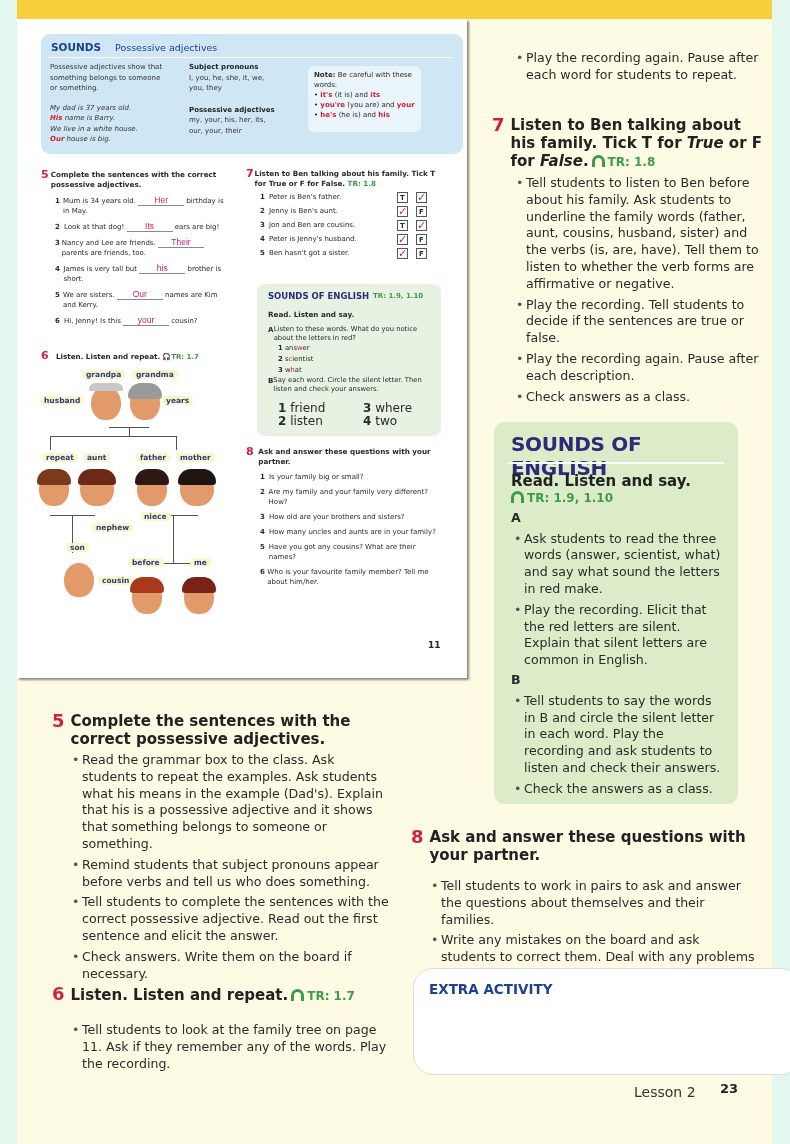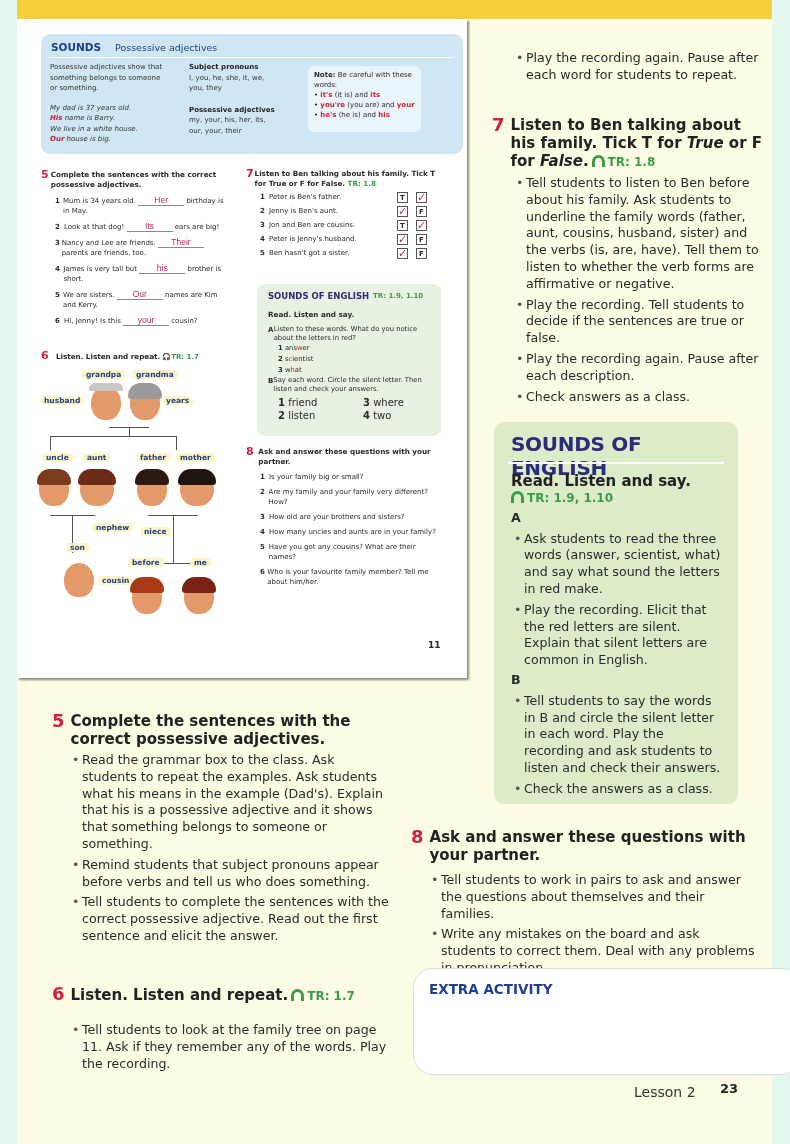--- a/index.html
+++ b/index.html
@@ -142,26 +142,26 @@
   <div class="line" style="left:14px;top:155px;width:45px;height:1px"></div>
   <div class="line" style="left:36px;top:155px;width:1px;height:38px"></div>
   <div class="line" style="left:112px;top:155px;width:50px;height:1px"></div>
   <div class="line" style="left:137px;top:155px;width:1px;height:48px"></div>
   <div class="line" style="left:106px;top:203px;width:60px;height:1px"></div>
 
   <span class="lbl" style="left:46px;top:10px">grandpa</span>
   <span class="lbl" style="left:96px;top:10px">grandma</span>
   <span class="lbl" style="left:4px;top:36px">husband</span>
   <span class="lbl" style="left:126px;top:36px">years</span>
-  <span class="lbl" style="left:6px;top:93px">uncle</span>
+  <span class="lbl" style="left:6px;top:93px">repeat</span>
   <span class="lbl" style="left:47px;top:93px">aunt</span>
   <span class="lbl" style="left:100px;top:93px">father</span>
   <span class="lbl" style="left:140px;top:93px">mother</span>
   <span class="lbl" style="left:56px;top:163px">nephew</span>
-  <span class="lbl" style="left:104px;top:167px">niece</span>
+  <span class="lbl" style="left:104px;top:152px">niece</span>
   <span class="lbl" style="left:30px;top:183px">son</span>
   <span class="lbl" style="left:92px;top:198px">before</span>
   <span class="lbl" style="left:154px;top:198px">me</span>
   <span class="lbl" style="left:62px;top:216px">cousin</span>
 
   <div class="face" style="left:55px;top:26px">
       <div class="hair" style="background:#c8c8c8;height:8px"></div>
     </div>
   <div class="face" style="left:94px;top:26px">
       <div class="hair" style="background:#9a9a9a"></div>
@@ -235,21 +235,21 @@
       </div>
     <div style="padding-left:10px;font-size:6.8px;line-height:11px">
       <div><b>1</b> <span>ans</span><span class="silent">w</span><span>er</span></div>
       <div><b>2</b> <span>s</span><span class="silent">c</span><span>ientist</span></div>
       <div><b>3</b> <span>w</span><span class="silent">h</span><span>at</span></div>
     </div>
     <div style="display:flex">
         <b style="width:8px">B</b>
         <span style="font-size:6.8px;line-height:9px">Say each word. Circle the silent letter. Then listen and check your answers.</span>
       </div>
-    <div style="padding-left:10px;font-size:10px;line-height:13px;display:grid;grid-template-columns:85px 70px;margin-top:2px">
+    <div style="padding-left:10px;font-size:12px;line-height:13px;display:grid;grid-template-columns:85px 70px;margin-top:8px">
       <div><b>1</b> <span>friend</span></div>
       <div><b>3</b> <span>where</span></div>
       <div><b>2</b> <span>listen</span></div>
       <div><b>4</b> <span>two</span></div>
     </div>
   </div>
 </div>
 
 <div class="sb-ex" style="left:246px;top:447px;width:195px">
   <div style="display:flex">
@@ -322,36 +322,37 @@
 
 <div class="tg" style="left:52px;top:712px;width:340px">
   <div class="head" style="display:flex">
       <span class="exnum">5</span>
       <span>Complete the sentences with the correct possessive adjectives.</span>
     </div>
   <ul style="padding-left:20px;margin-top:2px">
     <li>Read the grammar box to the class. Ask students to repeat the examples. Ask students what his means in the example (Dad's). Explain that his is a possessive adjective and it shows that something belongs to someone or something.</li>
     <li>Remind students that subject pronouns appear before verbs and tell us who does something.</li>
     <li>Tell students to complete the sentences with the correct possessive adjective. Read out the first sentence and elicit the answer.</li>
+    <li>Check answers. Write them on the board if necessary.</li>
   </ul>
 </div>
 
 <div class="tg" style="left:52px;top:985px;width:340px">
   <div class="head"><span class="exnum">6</span><span>Listen. Listen and repeat.</span><span class="hp"></span><span class="tr">TR: 1.7</span></div>
   <ul style="padding-left:20px;margin-top:17px">
     <li>Tell students to look at the family tree on page 11. Ask if they remember any of the words. Play the recording.</li>
   </ul>
 </div>
 
 <div class="tg" style="left:411px;top:828px;width:345px">
   <div class="head" style="display:flex">
       <span class="exnum">8</span>
       <span>Ask and answer these questions with your partner.</span>
     </div>
-  <ul style="padding-left:20px;margin-top:8px">
+  <ul style="padding-left:20px;margin-top:14px">
     <li>Tell students to work in pairs to ask and answer the questions about themselves and their families.</li>
     <li>Write any mistakes on the board and ask students to correct them. Deal with any problems in pronunciation.</li>
   </ul>
 </div>
 
 <div class="extra">
   <span class="ttl">EXTRA ACTIVITY</span>
 </div>
 
 <div class="footer-lesson">Lesson 2</div>

